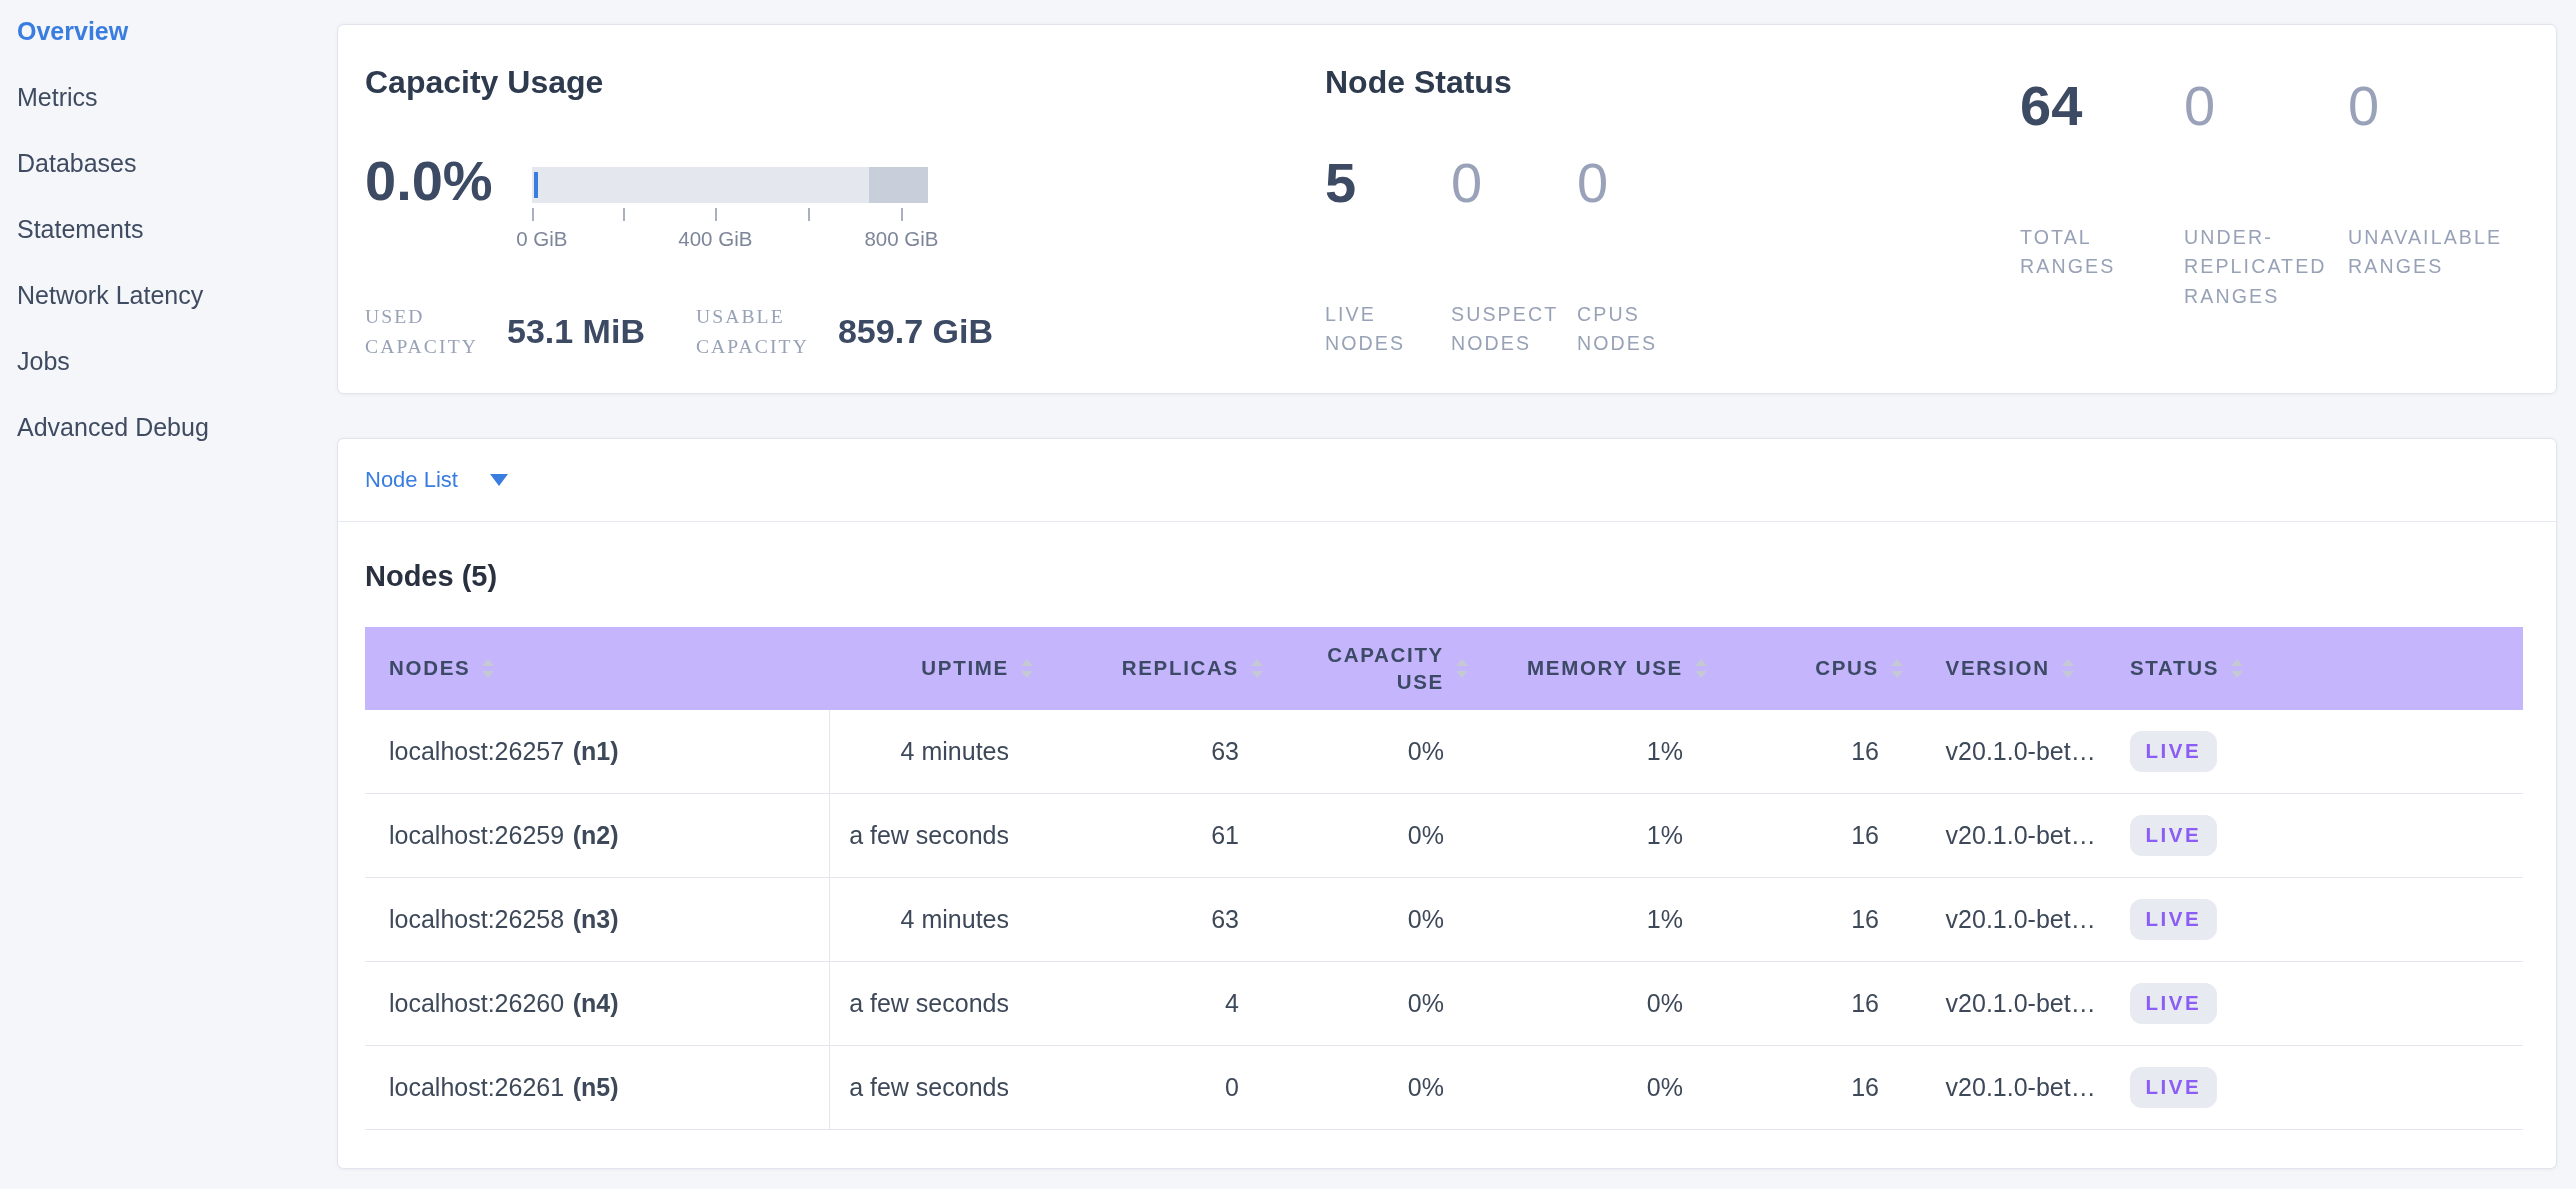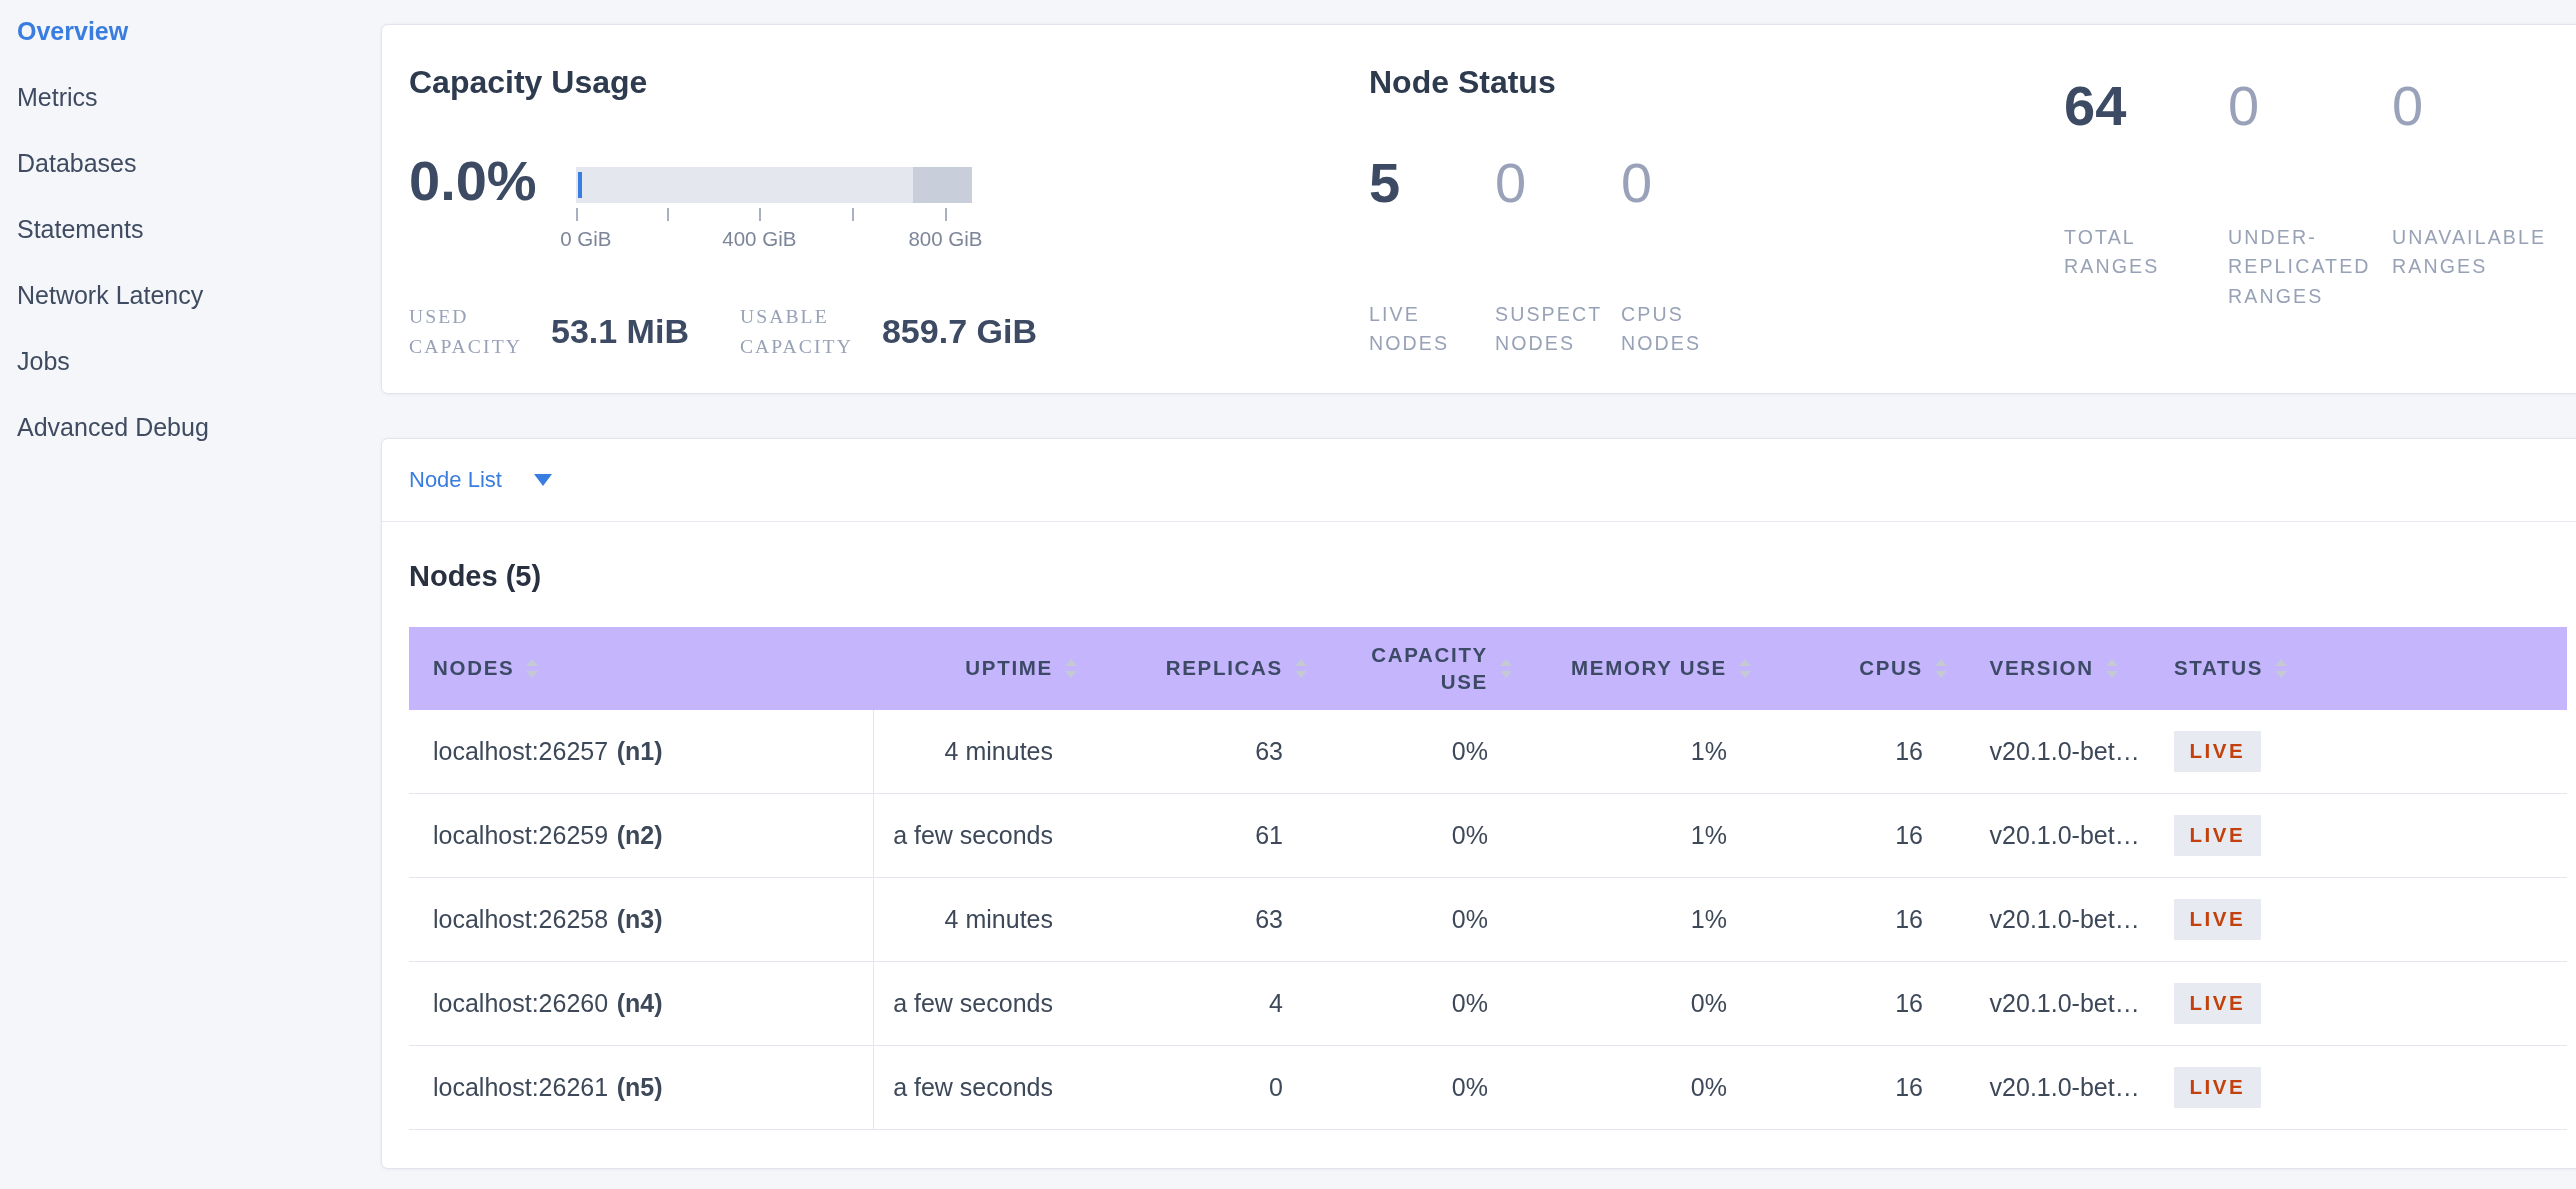--- a/index.html
+++ b/index.html
@@ -1,17 +1,17 @@
 <!DOCTYPE html>
 <html style="font-size:13.6px"><head>
 <meta charset="utf-8">
 <style>
   * { margin:0; padding:0; box-sizing:border-box; }
   html,body { width:2576px; height:1189px; background:#f4f6fa; font-family:"Liberation Sans",sans-serif; overflow:hidden; }
-  .page { width:2576px; height:1172px; display:flex;gap:44px; }
+  .page { width:2576px; height:1172px; display:flex; }
 
   
   .sidebar { width:337px; flex:none; padding:19px 0 0 17px; }
   .nav-item { font-size:25px; color:#3f4b61; line-height:25px; margin-bottom:41px; cursor:pointer; }
   .nav-item.active { color:#3a7de0; font-weight:700; }
 
   
   .main { flex:1; padding:24px 19px 0 0; }
   .card { background:#fff; border:0.9px solid #e1e4ec; border-radius:6.8px; box-shadow:0 0.9px 3.4px rgba(55,65,90,.06); }
 
@@ -65,21 +65,21 @@
   .sorter .up { border-bottom:7.7px solid #c5c9d4; }
   .sorter .down { border-top:7.7px solid #c5c9d4; }
 
   .row { height:84px; border-bottom:1.7px solid #e3e6ef; font-size:25px; color:#3d4859; }
   .td { display:flex; align-items:center; height:100%; }
   .td.c1 { padding-left:24px; border-right:1.7px solid #e3e6ef; cursor:pointer; }
   .td.right { justify-content:flex-end; padding-right:41px; }
   .td.c7 { padding-left:25.6px; }
   .td.c8 { padding-left:22px; }
   .nid { font-weight:700; margin-left:8.5px; }
-  .badge { background:#e8eaf1; border-radius:1px; padding:10.2px 15.4px; font-size:20.5px; font-weight:700; letter-spacing:2.6px; color:#c2410c; line-height:1; }
+  .badge { background:#e8eaf1; border-radius:12px; padding:10.2px 15.4px; font-size:20.5px; font-weight:700; letter-spacing:2.6px; color:#8b5cf6; line-height:1; }
 </style>
 </head>
 <body>
 
 <div class="page">
 
   <div class="sidebar">
     <div class="nav-item active">Overview</div>
     <div class="nav-item">Metrics</div>
     <div class="nav-item">Databases</div>

